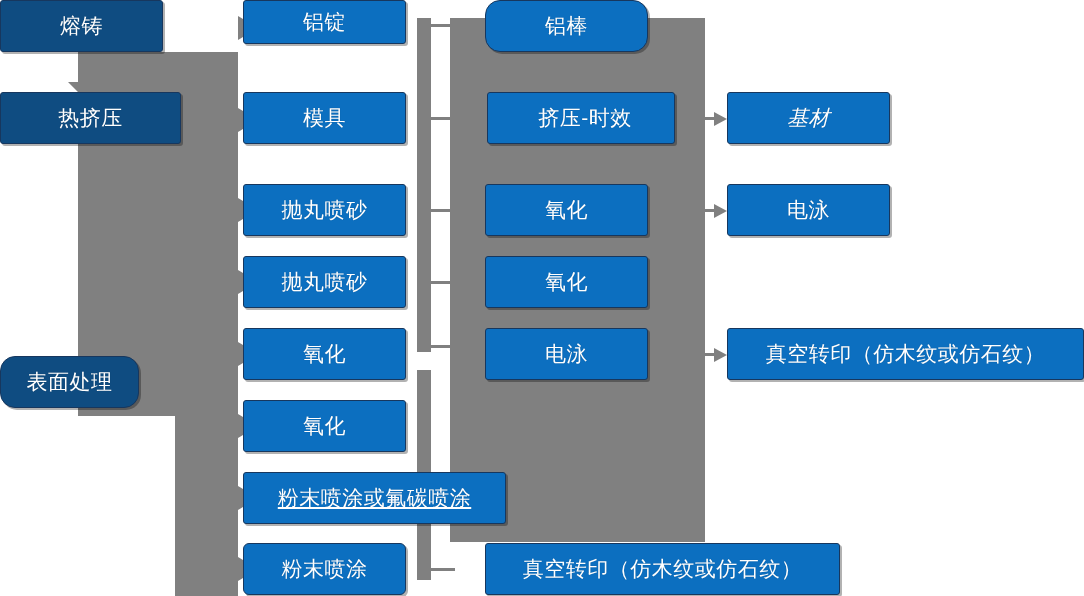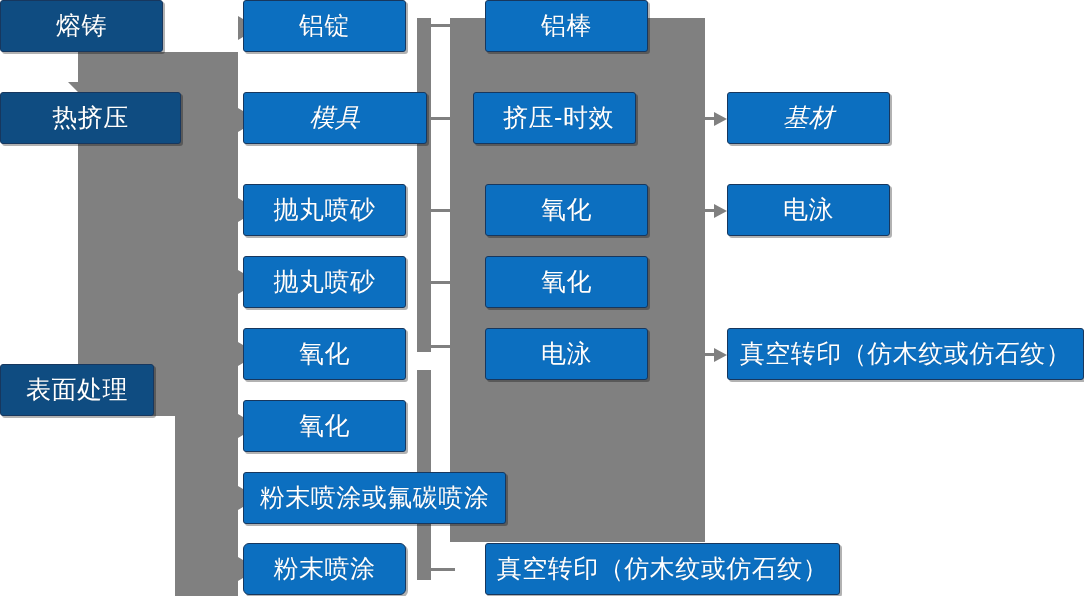--- a/index.html
+++ b/index.html
@@ -32,21 +32,21 @@
   .box {
     position: absolute;
     z-index: 3;
     box-sizing: border-box;
     display: flex;
     align-items: center;
     justify-content: center;
     color: #ffffff;
     border: 1px solid #17375e;
     border-radius: 3px;
-    font-size: 25px;
+    font-size: 21px;
     line-height: 1.1;
     letter-spacing: 0.5px;
     white-space: nowrap;
     box-shadow: 2px 2px 0 rgba(0,0,0,0.30);
     text-shadow: 0 0 1px rgba(0,0,0,0.25);
   }
   .box.dark  { background: #0f4c81; }
   .box.light { background: #0c6fc0; }
 </style>
 </head>
@@ -108,57 +108,57 @@
     </g>
   </svg>
 
   <div>
     <div class="box dark" style="left:0px;top:0px;width:163px;height:52px;">
       <span>熔铸</span>
     </div>
     <div class="box dark" style="left:0px;top:92px;width:181px;height:52px;">
       <span>热挤压</span>
     </div>
-    <div class="box dark" style="left:0px;top:364px;width:154px;height:52px;">
+    <div class="box dark" style="left:0px;top:356px;width:139px;height:52px;border-radius:15px;">
       <span>表面处理</span>
     </div>
   </div>
 
   <div>
-    <div class="box light" style="left:243px;top:0px;width:163px;height:52px;">
+    <div class="box light" style="left:243px;top:0px;width:163px;height:44px;">
       <span>铝锭</span>
     </div>
-    <div class="box light" style="left:243px;top:92px;width:184px;height:52px;font-style:italic;">
+    <div class="box light" style="left:243px;top:92px;width:163px;height:52px;">
       <span>模具</span>
     </div>
     <div class="box light" style="left:243px;top:184px;width:163px;height:52px;">
       <span>抛丸喷砂</span>
     </div>
     <div class="box light" style="left:243px;top:256px;width:163px;height:52px;">
       <span>抛丸喷砂</span>
     </div>
     <div class="box light" style="left:243px;top:328px;width:163px;height:52px;">
       <span>氧化</span>
     </div>
     <div class="box light" style="left:243px;top:400px;width:163px;height:52px;">
       <span>氧化</span>
     </div>
-    <div class="box light" style="left:243px;top:472px;width:263px;height:52px;">
+    <div class="box light" style="left:243px;top:472px;width:263px;height:52px;text-decoration:underline;">
       <span>粉末喷涂或氟碳喷涂</span>
     </div>
     <div class="box light" style="left:243px;top:543px;width:163px;height:52px;border-radius:6px;">
       <span>粉末喷涂</span>
     </div>
   </div>
 
   <div>
-    <div class="box light" style="left:485px;top:0px;width:163px;height:52px;">
+    <div class="box light" style="left:485px;top:0px;width:163px;height:52px;border-radius:15px;">
       <span>铝棒</span>
     </div>
-    <div class="box light" style="left:473px;top:92px;width:163px;height:52px;padding-left:8px;">
+    <div class="box light" style="left:487px;top:92px;width:188px;height:52px;padding-left:8px;">
       <span>挤压-时效</span>
     </div>
     <div class="box light" style="left:485px;top:184px;width:163px;height:52px;">
       <span>氧化</span>
     </div>
     <div class="box light" style="left:485px;top:256px;width:163px;height:52px;">
       <span>氧化</span>
     </div>
     <div class="box light" style="left:485px;top:328px;width:163px;height:52px;">
       <span>电泳</span>

